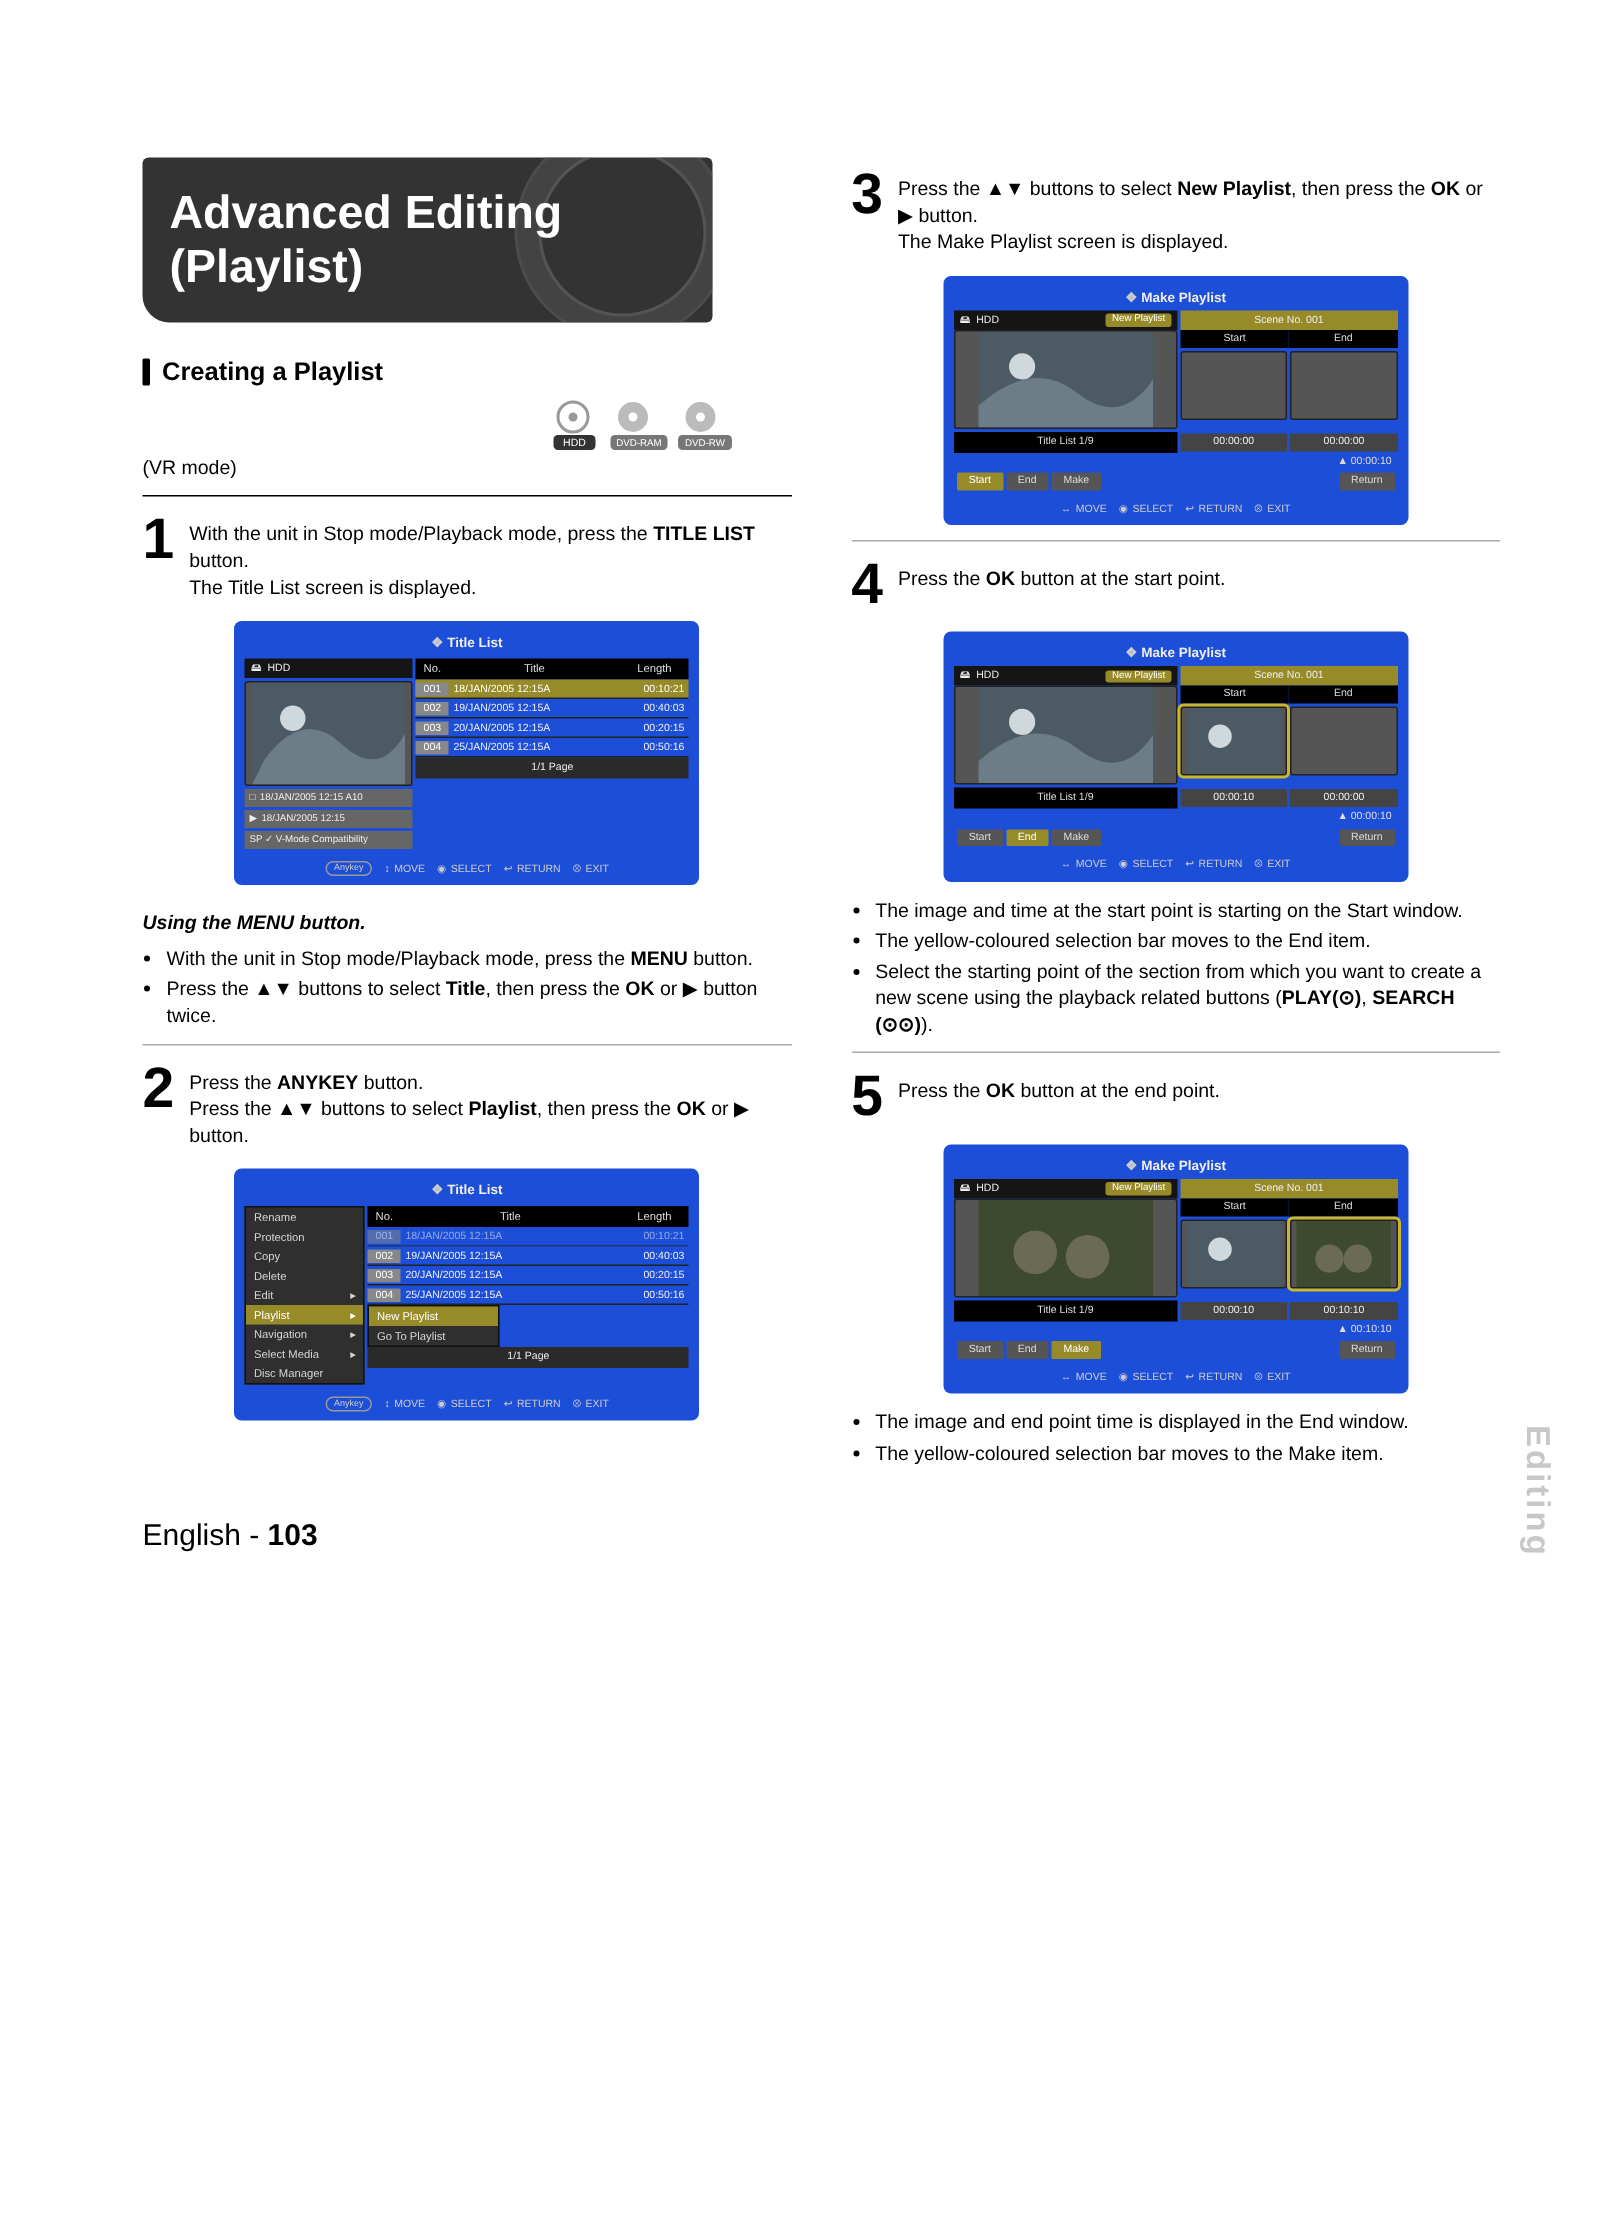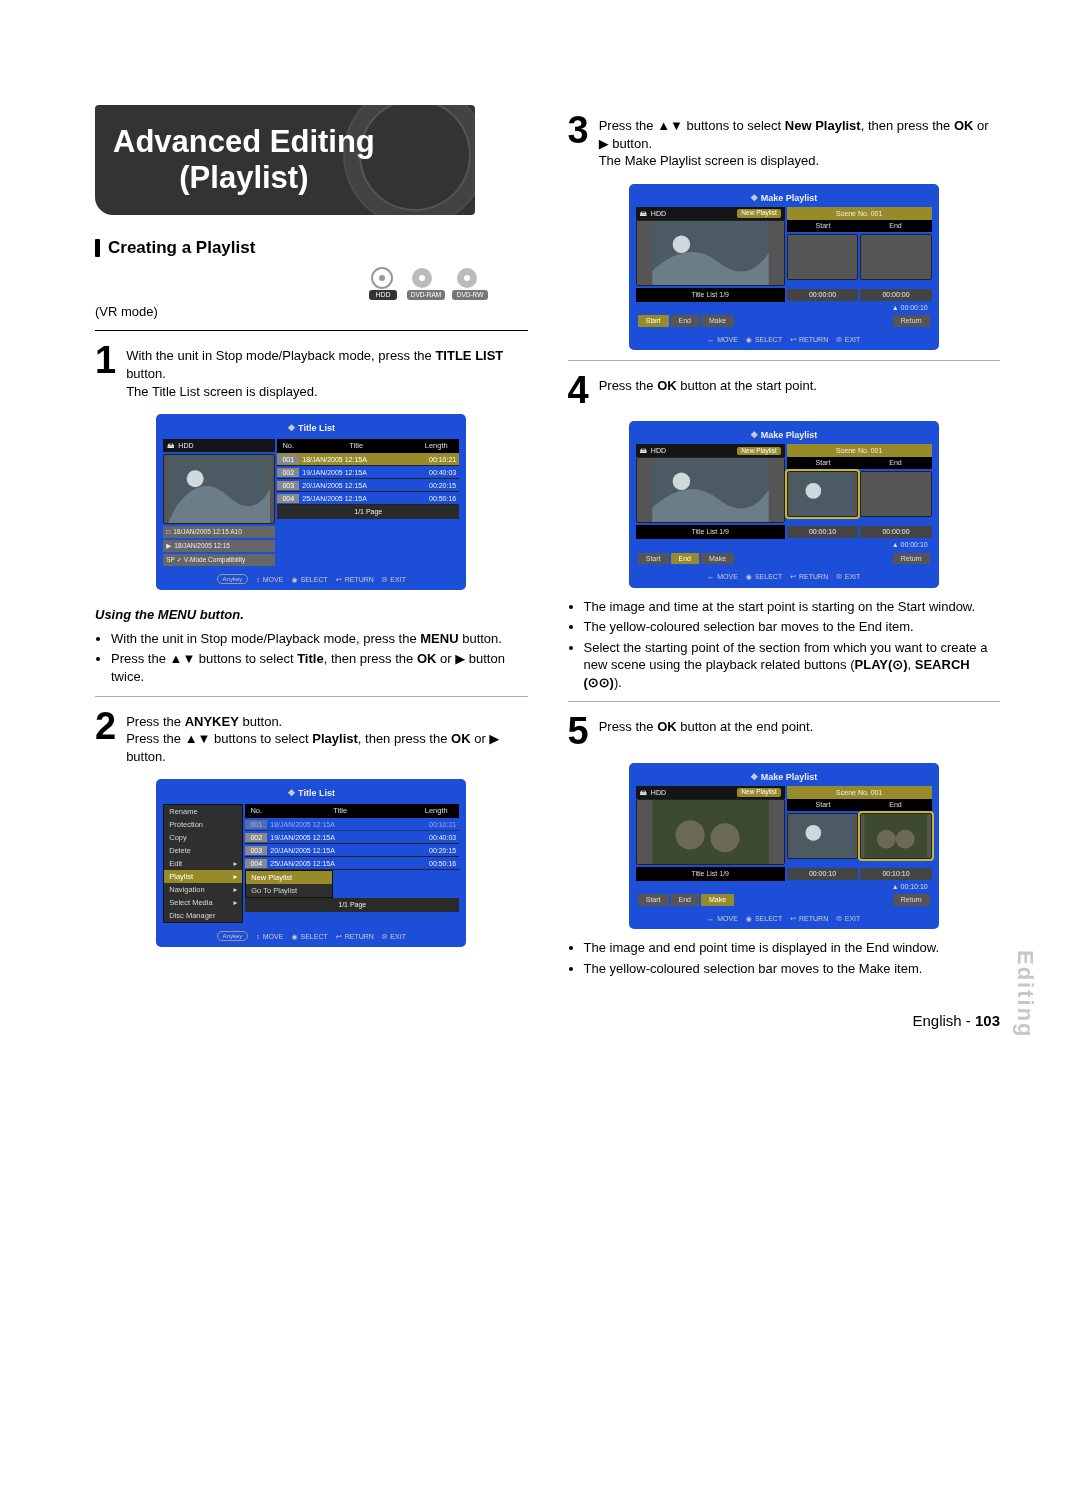--- a/index.html
+++ b/index.html
@@ -47,21 +47,20 @@
     box-shadow: 0 0 0 2px #666, inset 0 0 0 14px #555, inset 0 0 0 16px #777;
     opacity: .5;
   }
   .title-chip h1 {
     color: #fff;
     margin: 0;
     font-size: 31px;
     font-weight: bold;
     line-height: 1.15;
     z-index: 1;
-    text-align: center;
   }
   
   .sec-head {
     display: flex;
     align-items: center;
     font-size: 17px;
     font-weight: bold;
     margin: 14px 0 6px;
   }
   .sec-head::before {
@@ -236,23 +235,23 @@
     right: 40px;
     top: 950px;
     font-size: 22px;
     font-weight: bold;
     color: #c7c7c7;
     writing-mode: vertical-rl;
     letter-spacing: 2px;
   }
   
   .pgfoot {
-    text-align: right;
+    text-align: left;
     margin-top: 28px;
-    font-size: 15px;
+    font-size: 20px;
   }
   .pgfoot b { font-weight: bold;}
 </style>
 </head>
 <body>
 
 <div class="page">
   <div class="side-tab">Editing</div>
 
   <div class="columns">

